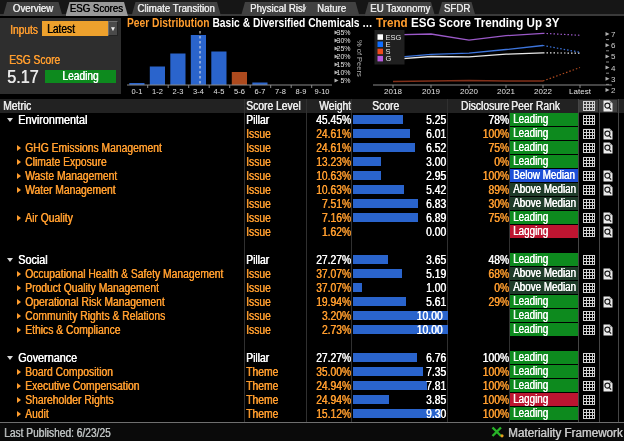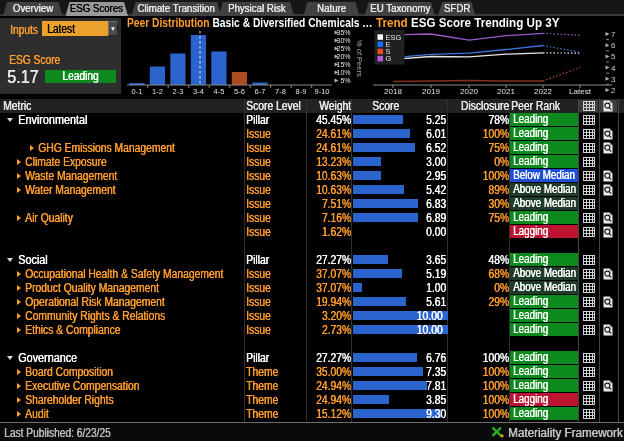--- a/index.html
+++ b/index.html
@@ -61,21 +61,21 @@
 #bbar{position:absolute;left:0;top:422px;width:624px;height:19px;background:#0a0a0a;border-top:1px solid #6f6f6f}
 #bbar .l{position:absolute;left:4px;top:3px;font-size:12px;color:#b9bdbd;transform:scaleX(.85);transform-origin:0 0;text-shadow:0.5px 0 0 currentColor}
 #bbar .r{position:absolute;left:508px;top:3px;font-size:12px;color:#c4c4c4;transform:scaleX(.97);transform-origin:0 0;white-space:nowrap;text-shadow:0.5px 0 0 currentColor}
 </style></head>
 <body>
 <div id="tabbar">
   <div id="tabstrip"></div>
   <div class="tab" style="left:3px;width:59.5px"><b>Overview</b></div>
   <div class="tab sel" style="left:65.5px;width:62.5px"><b>ESG Scores</b></div>
   <div class="tab" style="left:131.5px;width:89.5px"><b>Climate Transition</b></div>
-  <div class="tab" style="left:219px;width:75px"><b>Physical Risk</b></div>
+  <div class="tab" style="left:241px;width:75px"><b>Physical Risk</b></div>
   <div class="tab" style="left:303.5px;width:56px"><b>Nature</b></div>
   <div class="tab" style="left:364.5px;width:70.5px"><b>EU Taxonomy</b></div>
   <div class="tab" style="left:438px;width:37.5px"><b>SFDR</b></div>
 </div>
 
 <div id="panel"></div>
 <div id="chartbg"></div>
 <div id="inputs">Inputs</div>
 <div id="dd">
     <span class="t">Latest</span>
@@ -270,21 +270,21 @@
         <span class="dis or">100%</span>
         <span class="pr g1"><b>Leading</b></span>
         <svg class="ic1" width="12" height="10">
           <use href="#gicon"></use>
         </svg>
         <svg class="ic2" width="10" height="12">
           <use href="#micon"></use>
         </svg>
       </div>
 <div class="row" style="top:42px">
-        <span class="name or" style="left:30px"><i class="tri-r"></i><b>GHG Emissions Management</b></span>
+        <span class="name or" style="left:17px"><i class="tri-r"></i><b>GHG Emissions Management</b></span>
         <span class="lvl or"><b>Issue</b></span>
         <span class="wt or">24.61%</span>
         <div class="bar" style="width:61.6px"></div>
         <span class="sc">6.52</span>
         <span class="dis or">75%</span>
         <span class="pr g1"><b>Leading</b></span>
         <svg class="ic1" width="12" height="10">
           <use href="#gicon"></use>
         </svg>
         <svg class="ic2" width="10" height="12">

